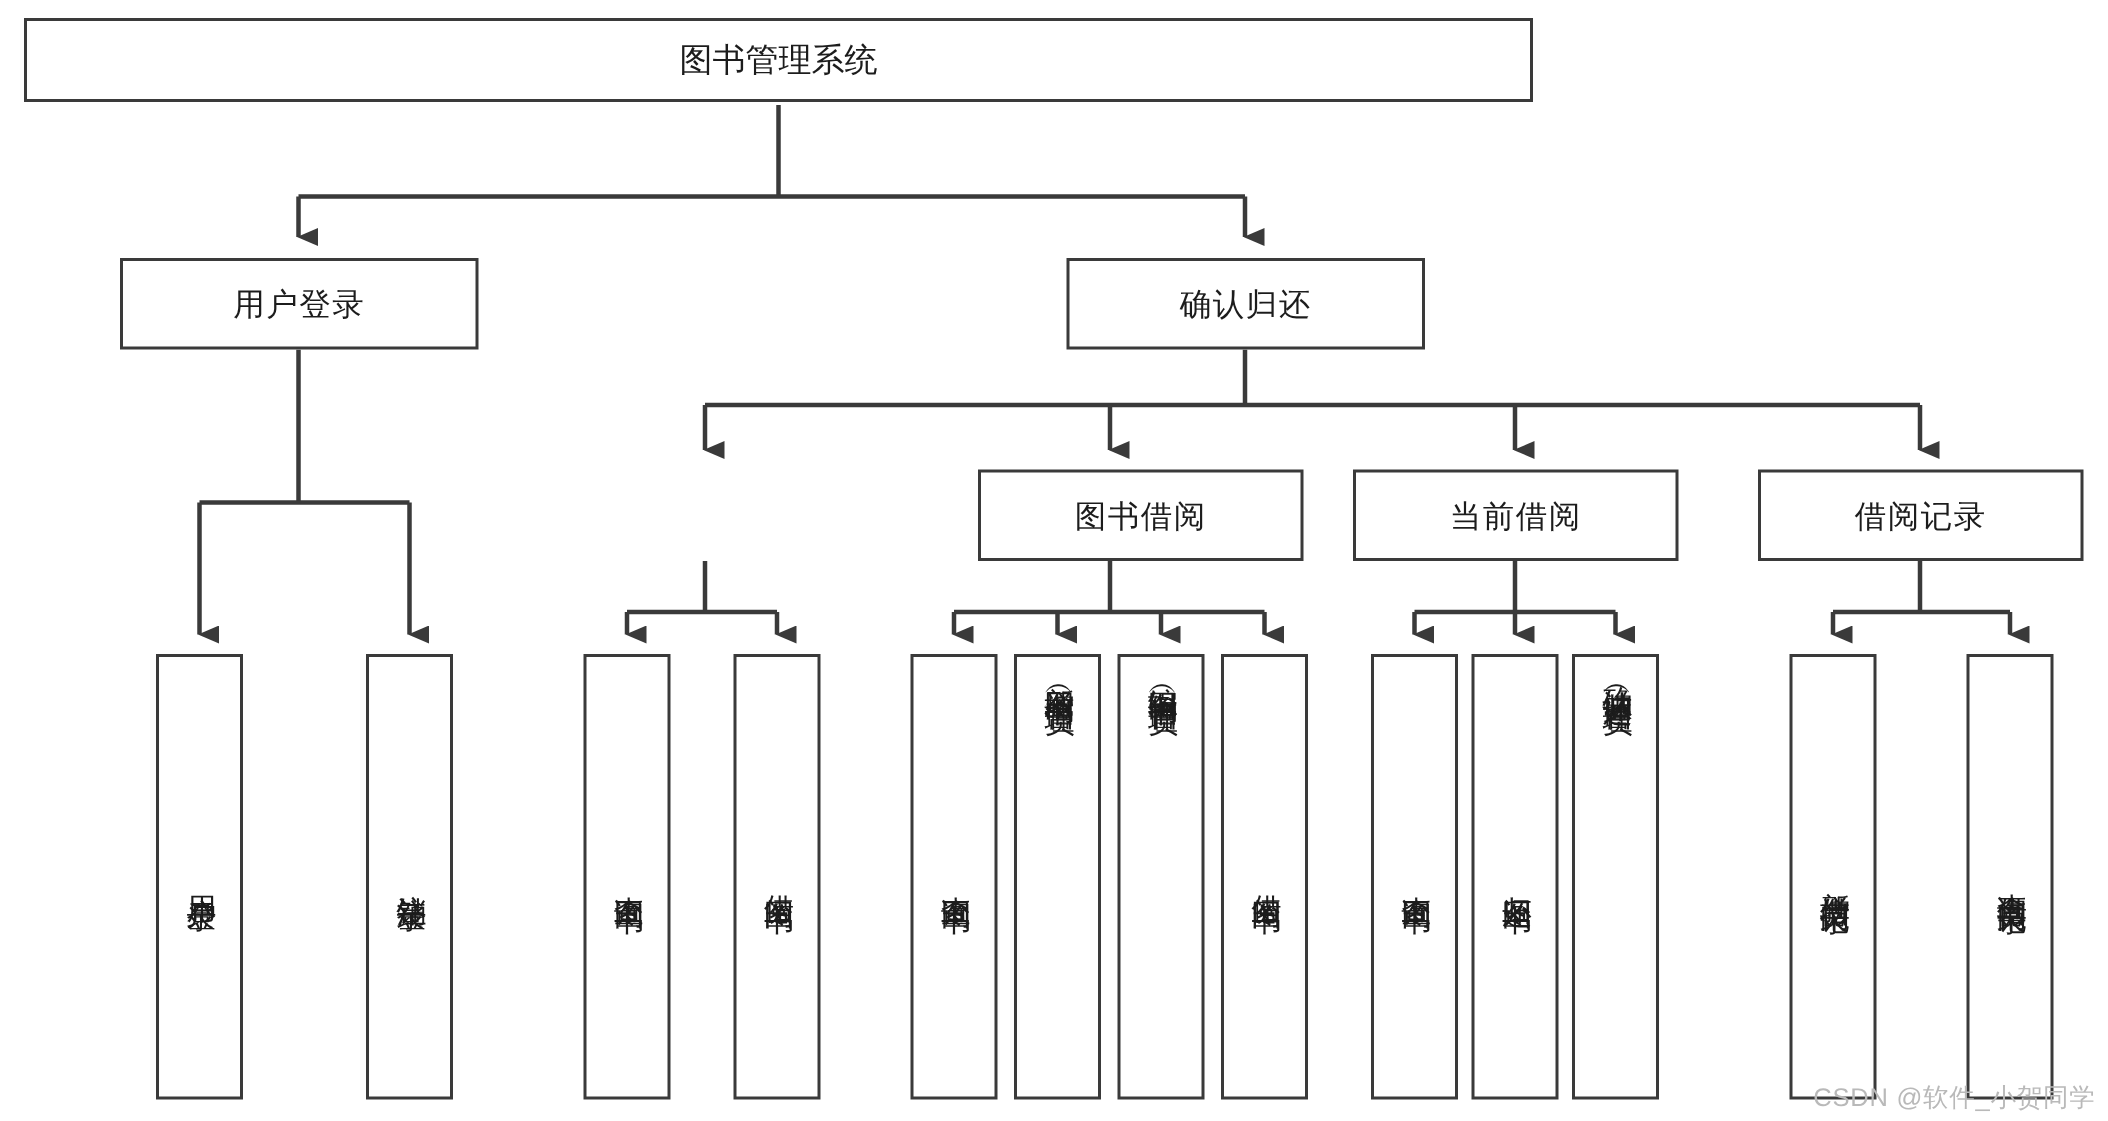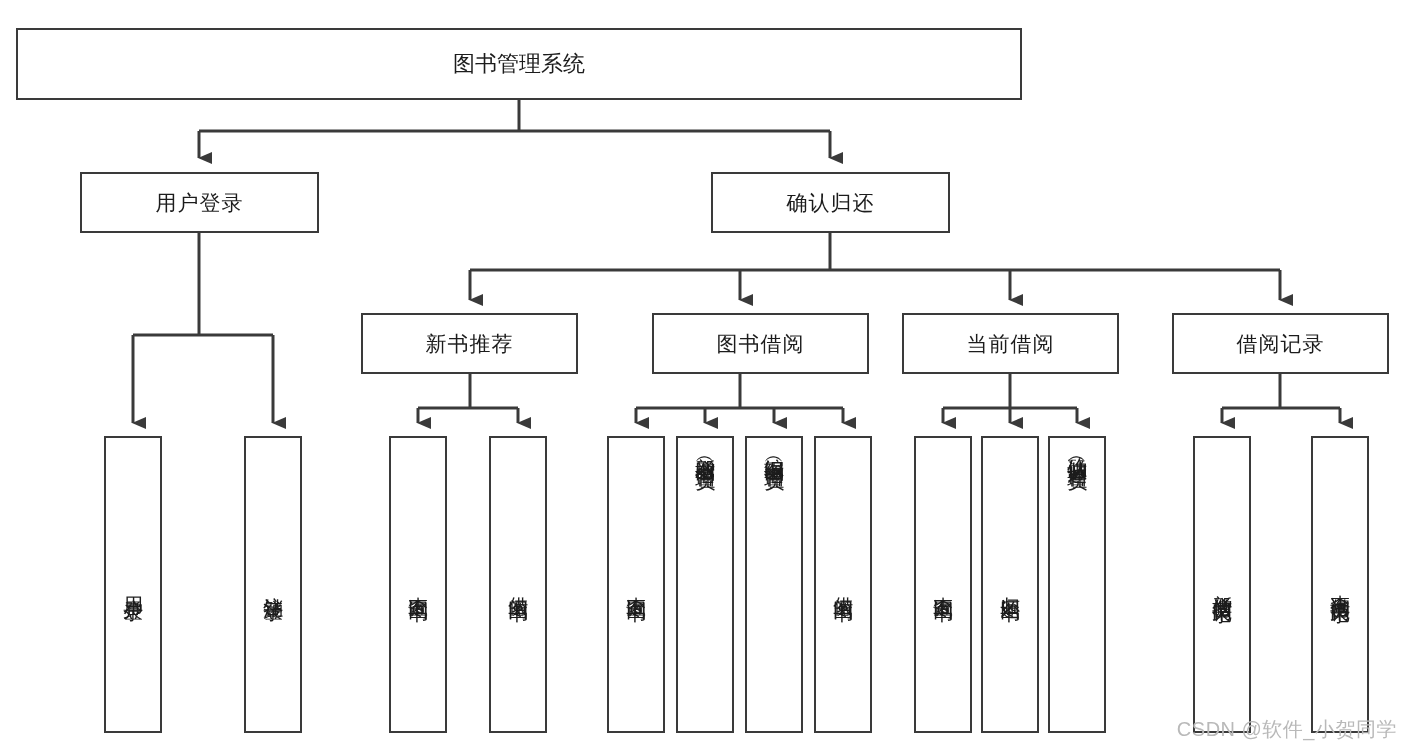--- a/index.html
+++ b/index.html
@@ -64,21 +64,21 @@
     justify-content: center;
   }
   .leaf-inner.top {
     align-items: flex-start;
     padding-top: 4px;
   }
   .watermark {
     position: absolute;
     right: 8px;
     bottom: 4px;
-    font-size: 20px;
+    font-size: 17px;
     color: #b9b9b9;
     white-space: nowrap;
     letter-spacing: 0.5px;
   }
 </style>
 </head>
 <body>
 
 <div id="canvas">
 
@@ -125,34 +125,31 @@
       <path d="M1010,408 L1010,423" marker-end="url(#arrow)"></path>
       <path d="M1077,408 L1077,423" marker-end="url(#arrow)"></path>
 
       <path d="M1280,374 L1280,408"></path>
       <path d="M1222,408 L1340,408"></path>
       <path d="M1222,408 L1222,423" marker-end="url(#arrow)"></path>
       <path d="M1340,408 L1340,423" marker-end="url(#arrow)"></path>
     </g>
   </svg>
 
-  <div class="node root" style="left:16px; top:12px; width:1006px; height:72px;margin-top:16px;">
+  <div class="node root" style="left:16px; top:12px; width:1006px; height:56px;">
     <span>图书管理系统</span>
   </div>
 
   <div class="node h" style="left:80px; top:172px; width:239px; height:61px;">
     <span>用户登录</span>
   </div>
   <div class="node h" style="left:711px; top:172px; width:239px; height:61px;">
     <span>确认归还</span>
   </div>
 
-  <div class="node h" style="left:361px; top:313px; width:217px; height:61px;">
-    <span>新书推荐</span>
-  </div>
   <div class="node h" style="left:632px; top:313px; width:217px; height:61px;margin-left:20px;">
     <span>图书借阅</span>
   </div>
   <div class="node h" style="left:902px; top:313px; width:217px; height:61px;">
     <span>当前借阅</span>
   </div>
   <div class="node h" style="left:1172px; top:313px; width:217px; height:61px;">
     <span>借阅记录</span>
   </div>
 

